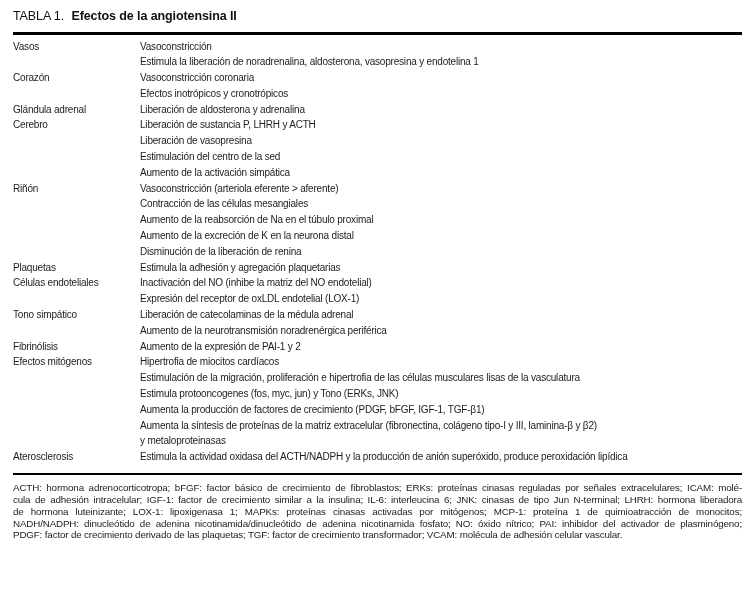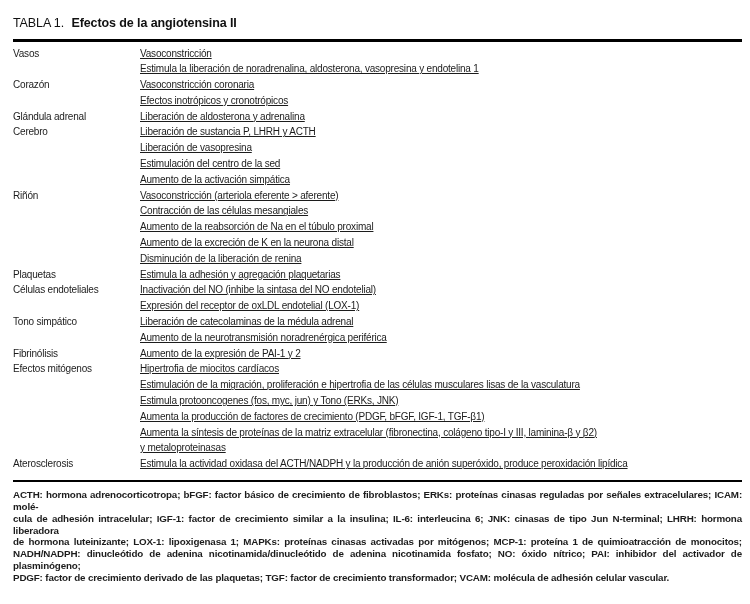--- a/index.html
+++ b/index.html
@@ -16,21 +16,21 @@
     color: #1c1c1c;
     box-sizing: border-box;
     padding: 9px 7px 0 13px;
     overflow: hidden;
   }
   .title-block {
     font-size: 12.5px;
     letter-spacing: -0.1px;
     color: #111;
     white-space: nowrap;
-    margin-top: 7px;
+    margin-top: 0;
   }
   .title-label { font-weight: normal; }
   .title-text  { font-weight: bold; margin-left: 4px; }
   .rule-top {
     height: 2.5px;
     background: #000;
     margin-top: 9px;
     margin-right: 1px;
   }
   .rule-bottom {
@@ -47,30 +47,28 @@
   }
   .row {
     display: grid;
     grid-template-columns: 127px 1fr;
   }
   .cat {
     white-space: nowrap;
   }
   .effects .line {
     white-space: nowrap;
-    text-decoration: underline;
   }
   .footnote {
     margin-top: 7px;
     font-size: 9.8px;
     line-height: 11.9px;
     letter-spacing: -0.15px;
     color: #1c1c1c;
     margin-right: 1px;
-    font-weight: bold;
   }
   .fn-line {
     text-align: justify;
     text-align-last: justify;
     white-space: normal;
   }
   .fn-line.last {
     text-align-last: auto;
   }
 </style>
@@ -125,21 +123,21 @@
       </div>
       <div class="row">
         <div class="cat">Plaquetas</div>
         <div class="effects">
           <div class="line">Estimula la adhesión y agregación plaquetarias</div>
         </div>
       </div>
       <div class="row">
         <div class="cat">Células endoteliales</div>
         <div class="effects">
-          <div class="line">Inactivación del NO (inhibe la sintasa del NO endotelial)</div>
+          <div class="line">Inactivación del NO (inhibe la matriz del NO endotelial)</div>
           <div class="line">Expresión del receptor de oxLDL endotelial (LOX-1)</div>
         </div>
       </div>
       <div class="row">
         <div class="cat">Tono simpático</div>
         <div class="effects">
           <div class="line">Liberación de catecolaminas de la médula adrenal</div>
           <div class="line">Aumento de la neurotransmisión noradrenérgica periférica</div>
         </div>
       </div>

